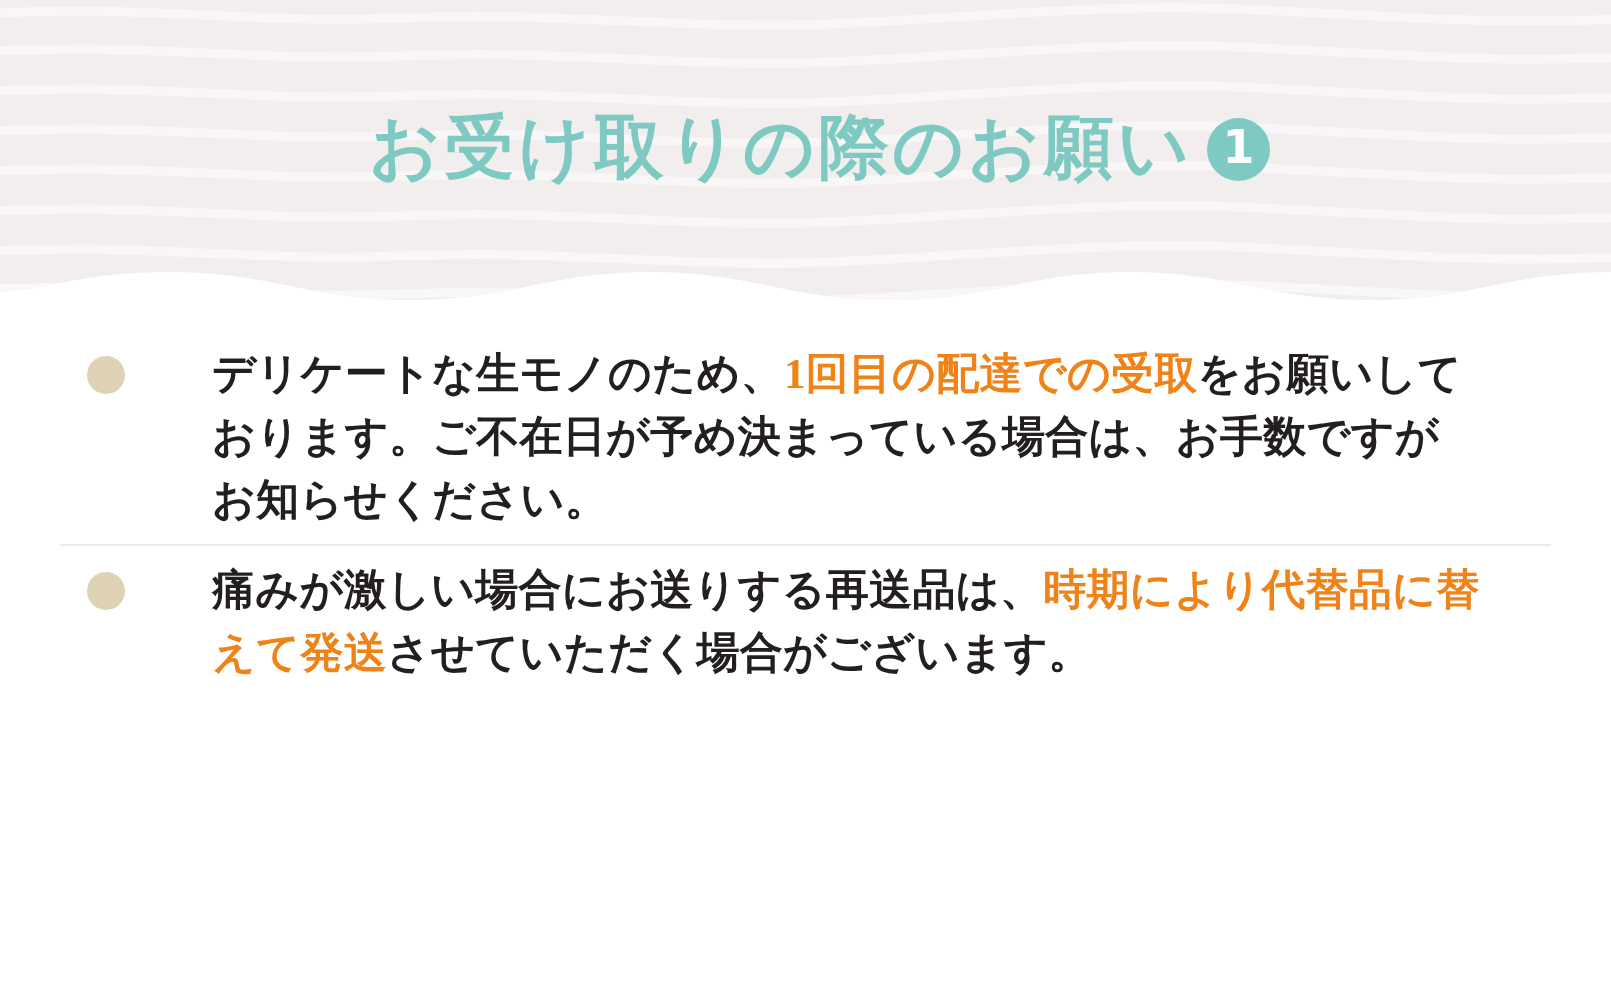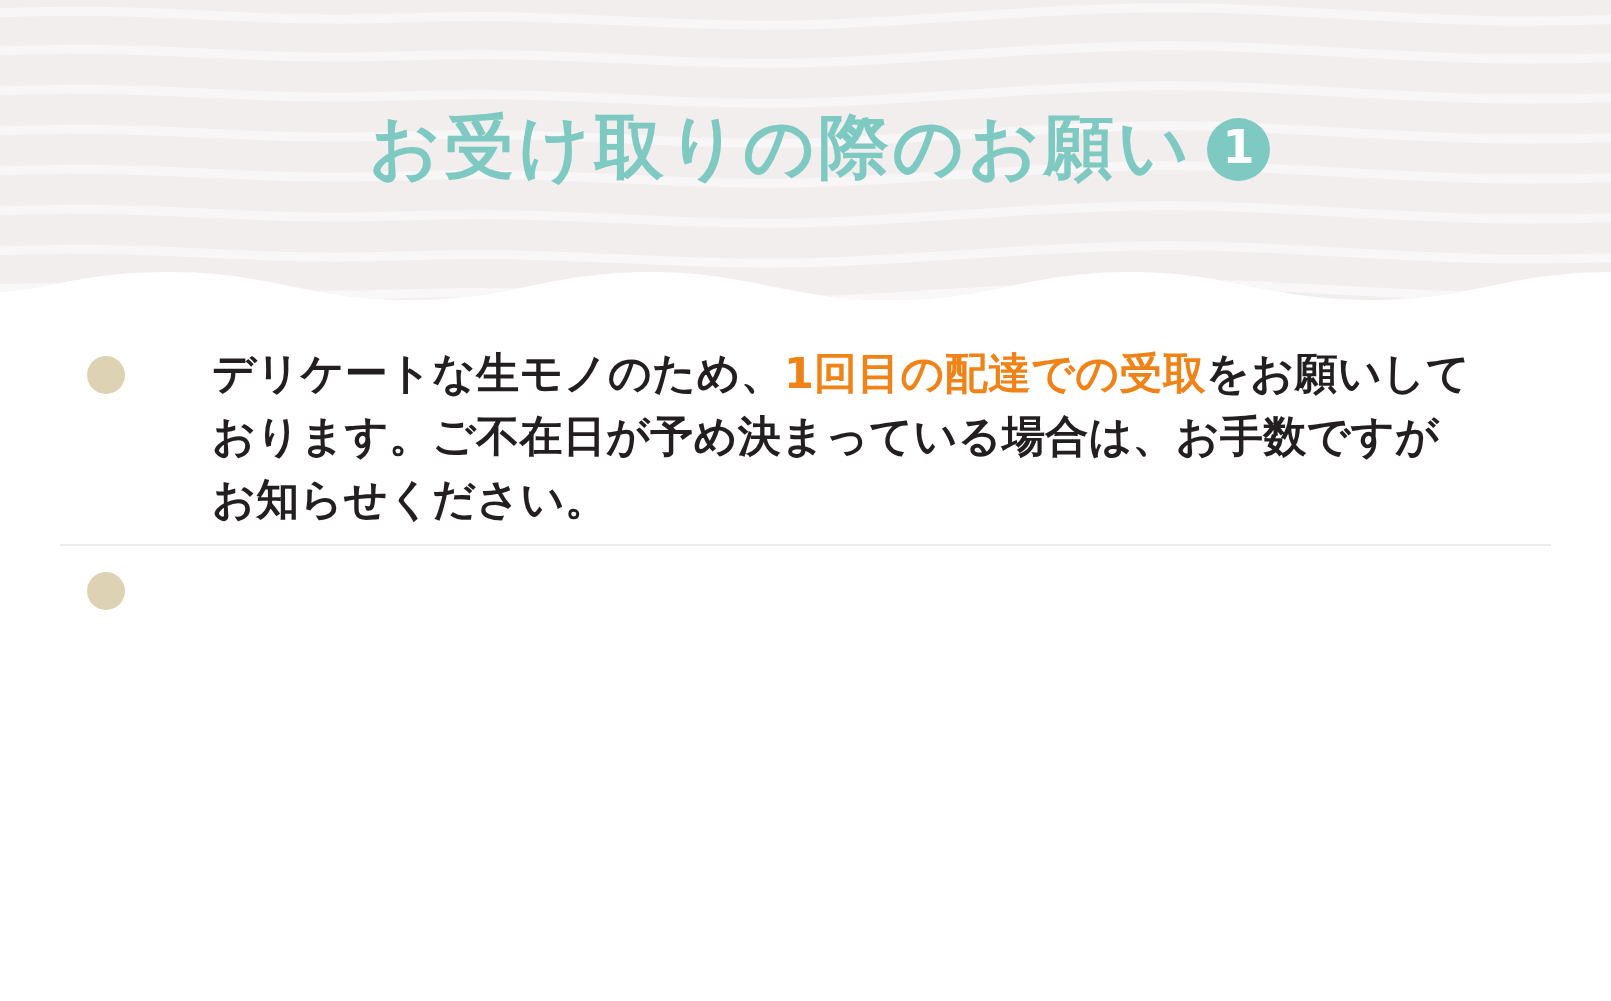--- a/index.html
+++ b/index.html
@@ -78,20 +78,21 @@
     transform: translateY(2px);
   }
   .header-title-badge span { transform: translateY(-2px); }
 
   
   .list {
     position: absolute;
     left: 0;
     top: 330px;
     width: 1611px;
+    font-family: Liberation Serif, serif;
   }
   .list-item {
     position: relative;
     display: flex;
     align-items: flex-start;
     padding: 0;
   }
   .bullet-col {
     width: 212px;
     flex: 0 0 212px;
@@ -185,16 +186,19 @@
 
     <div class="divider"></div>
 
 
     <div class="divider"></div>
 
     <div class="list-item">
       <div class="bullet-col">
         <span class="bullet-dot"></span>
       </div>
+      <div class="item-text">
+        <span>痛みが激しい場合にお送りする再送品は、</span><span class="hl">時期により代替品に替えて発送</span><span>させていただく場合がございます。</span>
+      </div>
     </div>
 
   </div>
 </div>
 
 </body></html>

